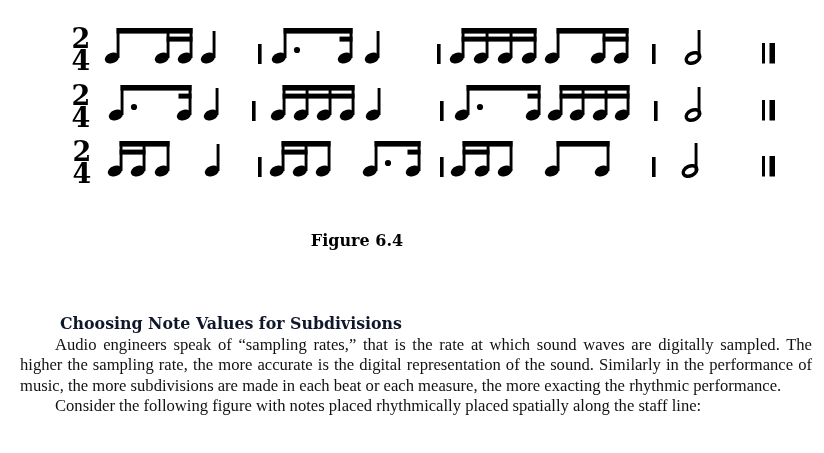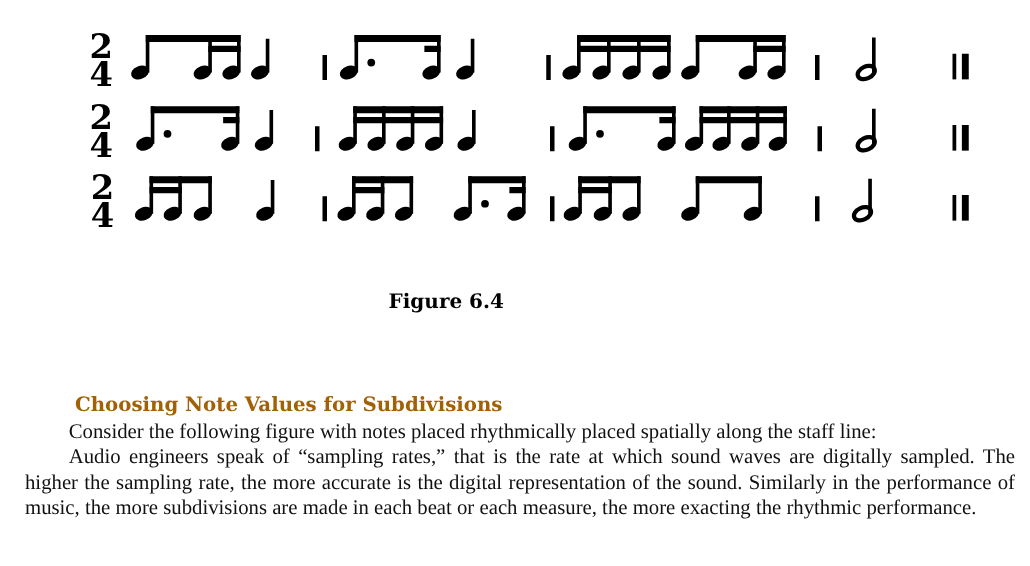--- a/index.html
+++ b/index.html
@@ -11,21 +11,21 @@
   .caption{
     position:absolute;top:231px;left:0;width:714px;text-align:center;
     font-family:"DejaVu Serif",serif;font-weight:bold;font-size:16px;color:#000;
   }
   .textblock{
     position:absolute;top:314px;left:20px;width:792px;
     font-size:16.6px;line-height:20.6px;text-align:justify;color:#111;
   }
   .heading{
     font-family:"DejaVu Serif",serif;font-weight:bold;font-size:15.8px;
-    margin:0 0 0 40px;color:#a16207;text-align:left;
+    margin:0 0 0 40px;color:#0f172a;text-align:left;
   }
   .para{margin:0;text-indent:35px;}
   svg text{user-select:none;}
 </style>
 </head>
 <body>
 
 <div class="page">
 
   <div class="music-wrap">
@@ -182,17 +182,17 @@
           <rect x="762" y="156" width="3" height="20.5" fill="#000000"></rect>
           <rect x="769.5" y="156" width="5.5" height="20.5" fill="#000000"></rect>
         </g>
       </svg>
   </div>
 
   <div class="caption">Figure 6.4</div>
 
   <div class="textblock">
     <h3 class="heading">Choosing Note Values for Subdivisions</h3>
+    <p class="para">Audio engineers speak of “sampling rates,” that is the rate at which sound waves are digitally sampled. The higher the sampling rate, the more accurate is the digital representation of the sound. Similarly in the performance of music, the more subdivisions are made in each beat or each measure, the more exacting the rhythmic performance.</p>
     <p class="para">Consider the following figure with notes placed rhythmically placed spatially along the staff line:</p>
-    <p class="para">Audio engineers speak of “sampling rates,” that is the rate at which sound waves are digitally sampled. The higher the sampling rate, the more accurate is the digital representation of the sound. Similarly in the performance of music, the more subdivisions are made in each beat or each measure, the more exacting the rhythmic performance.</p>
   </div>
 
 </div>
 
 </body></html>

